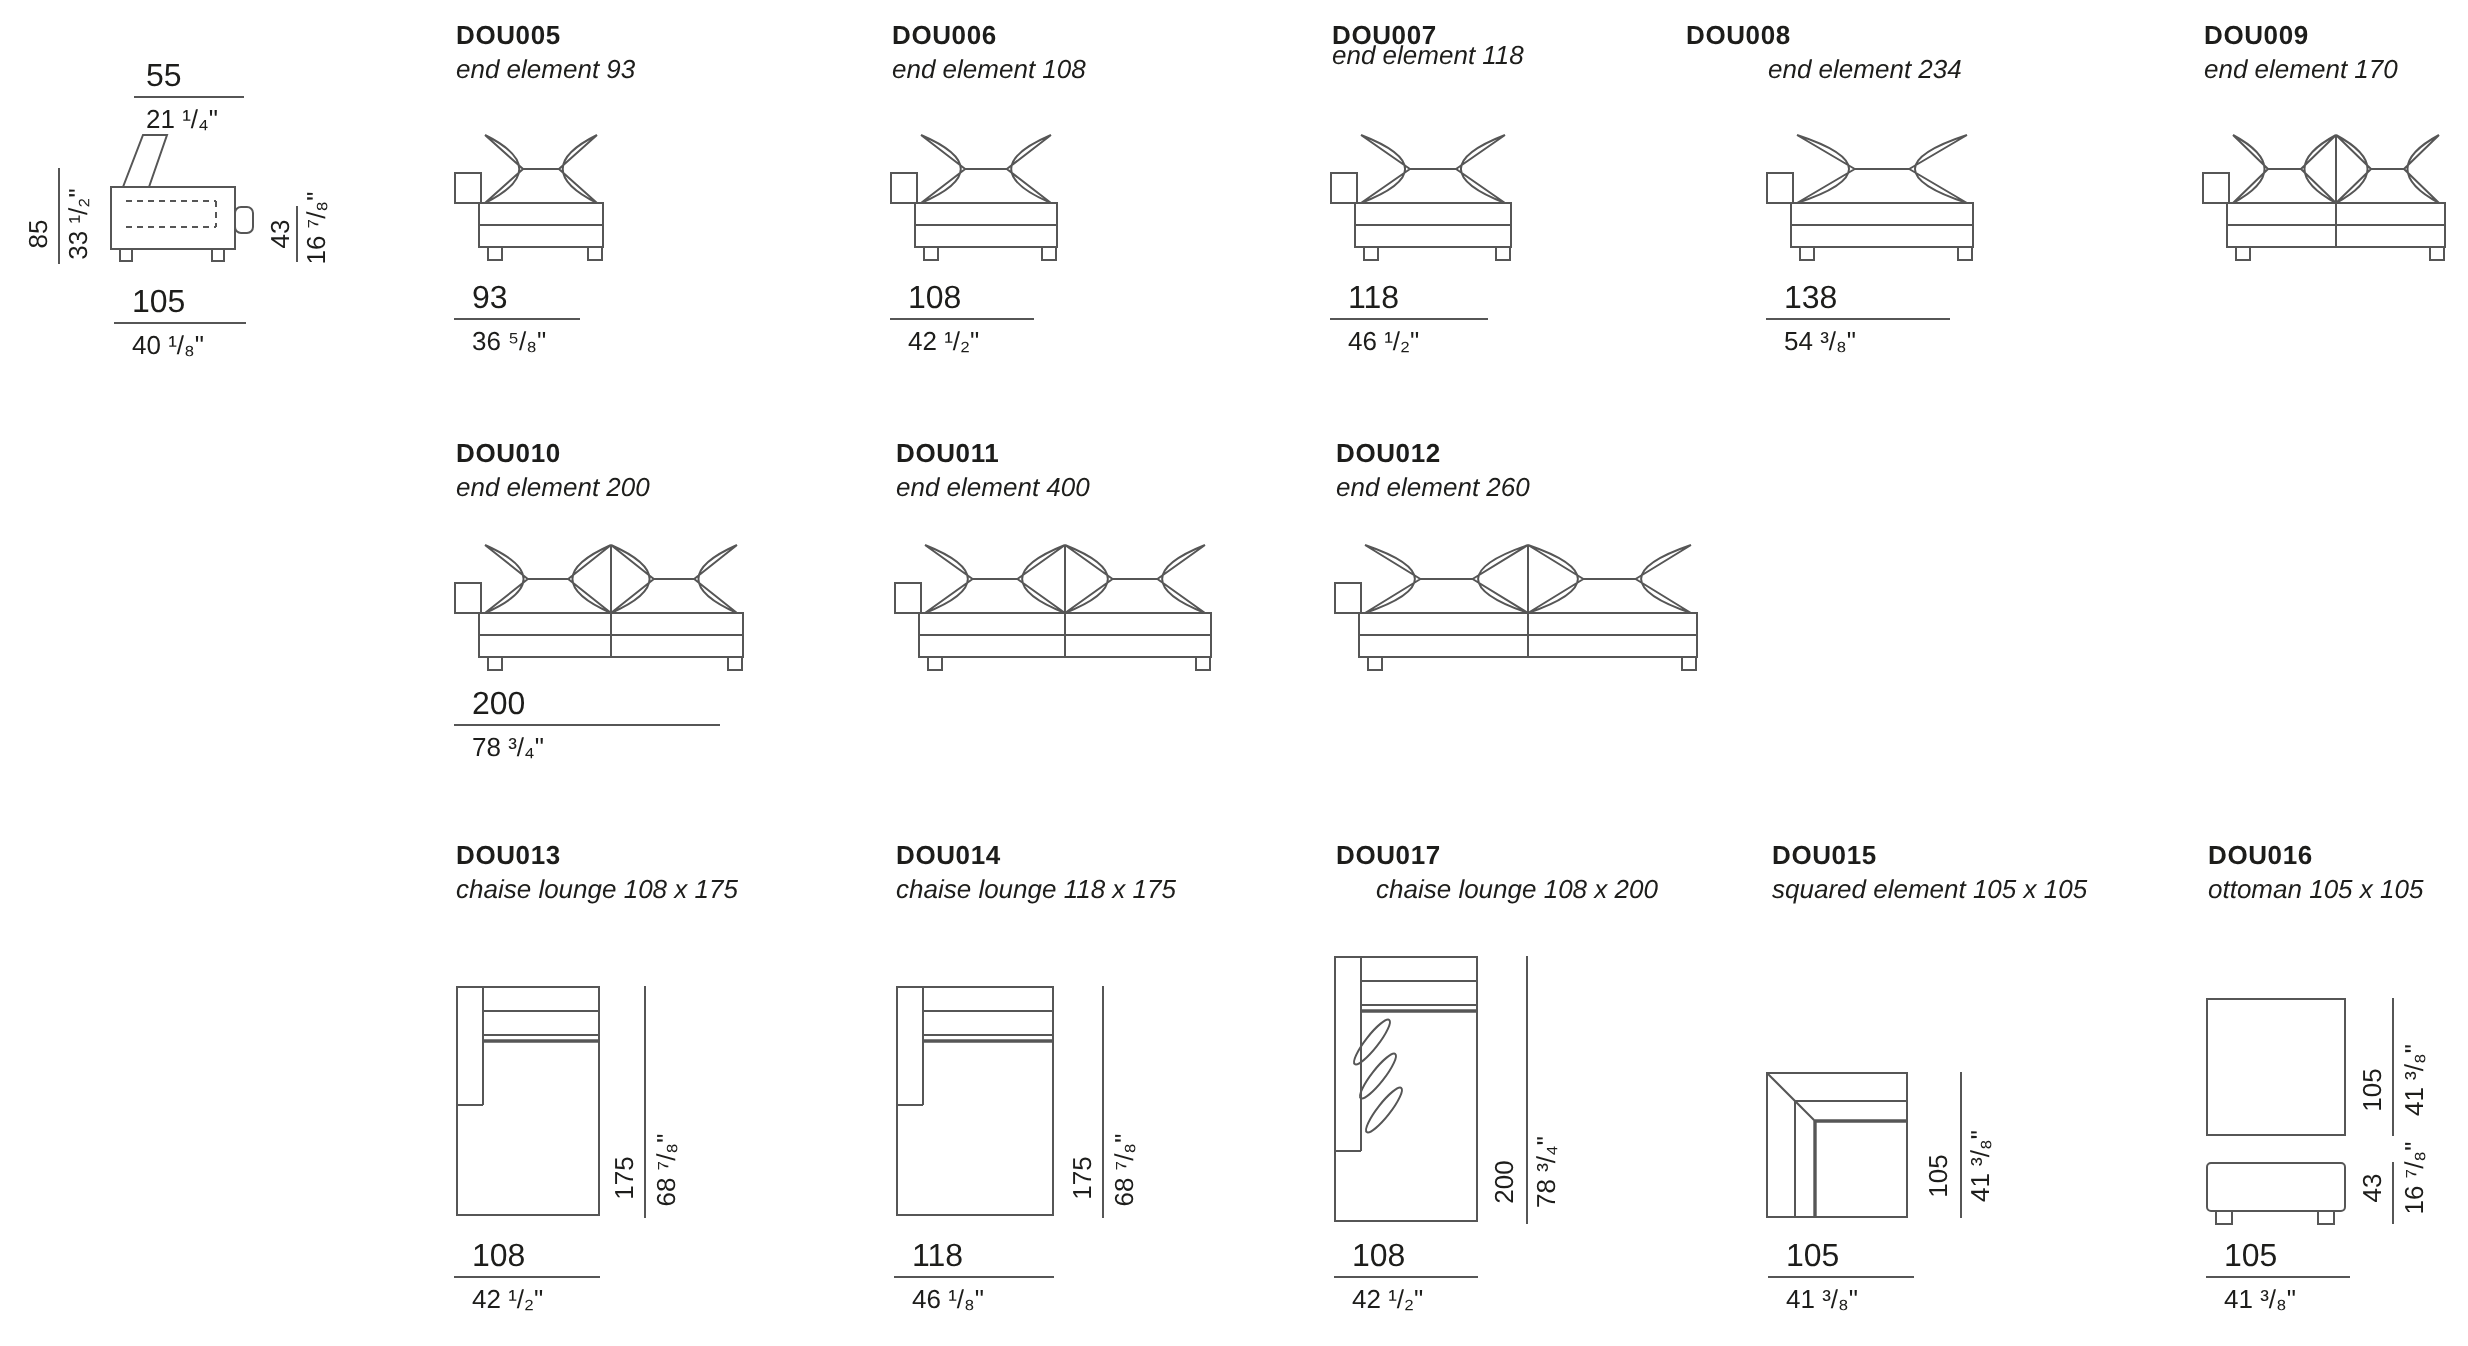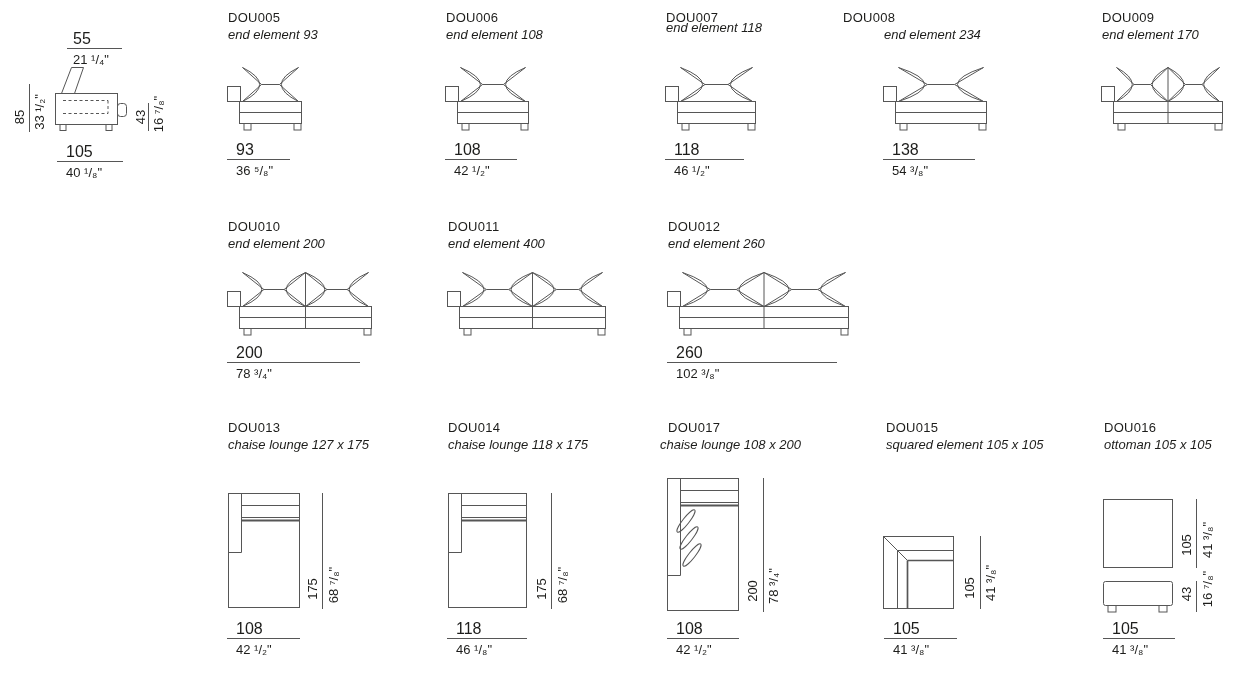--- a/index.html
+++ b/index.html
@@ -1,18 +1,18 @@
 <!DOCTYPE html>
 <html><head>
 <meta charset="utf-8">
 <style>
   html,body{margin:0;padding:0;background:#ffffff;}
   #page{position:relative;width:1234px;height:673px;background:#fff;overflow:hidden;
         font-family:"Liberation Sans","DejaVu Sans",sans-serif;color:#1d1d1b;}
-  .code{position:absolute;font-size:13px;font-weight:normal;letter-spacing:.3px;white-space:nowrap;}
+  .code{position:absolute;font-size:13px;font-weight:bold;letter-spacing:.3px;white-space:nowrap;}
   .desc{position:absolute;font-size:13px;font-style:italic;white-space:nowrap;}
   .draw{position:absolute;line-height:0;}
   .hdim{position:absolute;}
   .hdim .cm{font-size:16px;padding-left:9px;line-height:15px;margin-bottom:2px;white-space:nowrap;}
   .hdim .ln{height:0;border-top:1px solid #565656;}
   .hdim .in{font-size:13px;padding-left:9px;line-height:15px;margin-top:3px;white-space:nowrap;}
   .hdim.ctr .cm,.hdim.ctr .in{padding-left:6px;}
   .vline{position:absolute;width:1px;background:#565656;}
   .vdim{position:absolute;font-size:13px;white-space:nowrap;transform:translate(-50%,-50%) rotate(-90deg);}
   .note{position:absolute;font-size:13px;line-height:16px;white-space:nowrap;}
@@ -165,28 +165,23 @@
   <div class="draw" style="left:667px;top:272px"><svg width="184" height="64" viewBox="0 0 184 64">
         <rect x="12.5" y="34.5" width="169" height="22" stroke="#565656" fill="none" stroke-width="1"></rect>
         <line x1="12.5" y1="45.5" x2="181.5" y2="45.5" stroke="#565656" fill="none" stroke-width="1"></line>
         <rect x="0.5" y="19.5" width="13" height="15" stroke="#565656" fill="none" stroke-width="1"></rect>
         <rect x="17" y="56.5" width="7" height="6.5" stroke="#565656" fill="none" stroke-width="1"></rect>
         <rect x="174" y="56.5" width="7" height="6.5" stroke="#565656" fill="none" stroke-width="1"></rect>
         <path d="M15.5,0.5 L43.21,17.5 M15.5,34.5 L43.21,17.5 M97,0.5 L69.28999999999999,17.5 M97,34.5 L69.28999999999999,17.5 M43.21,17.5 L69.28999999999999,17.5 M15.5,0.5 Q65.378,17.5 15.5,34.5 M97,0.5 Q47.121999999999986,17.5 97,34.5" stroke="#565656" fill="none" stroke-width="1"></path>
         <path d="M97,0.5 L124.71000000000001,17.5 M97,34.5 L124.71000000000001,17.5 M178.5,0.5 L150.79,17.5 M178.5,34.5 L150.79,17.5 M124.71000000000001,17.5 L150.79,17.5 M97,0.5 Q146.87800000000001,17.5 97,34.5 M178.5,0.5 Q128.62199999999999,17.5 178.5,34.5" stroke="#565656" fill="none" stroke-width="1"></path>
         <line x1="97" y1="0.5" x2="97" y2="56.5" stroke="#565656" fill="none" stroke-width="1"></line>
       </svg></div>
-  <div class="hdim" style="left:667px;top:345px;width:170px">
-    <div class="cm">260</div>
-    <div class="ln"></div>
-    <div class="in">102 ³/₈"</div>
-  </div>
 
   <div class="code" style="left:228px;top:420px">DOU013</div>
-  <div class="desc" style="left:228px;top:437px">chaise lounge 127 x 175</div>
+  <div class="desc" style="left:228px;top:437px">chaise lounge 108 x 175</div>
   <div class="draw" style="left:228px;top:493px"><svg width="72" height="116" viewBox="0 0 72 116">
         <rect x="0.5" y="0.5" width="71" height="114" stroke="#565656" fill="none" stroke-width="1"></rect>
         <line x1="13.5" y1="12.5" x2="71.5" y2="12.5" stroke="#565656" fill="none" stroke-width="1"></line>
         <line x1="13.5" y1="24.5" x2="71.5" y2="24.5" stroke="#565656" fill="none" stroke-width="1"></line>
         <line x1="13.5" y1="27.5" x2="71.5" y2="27.5" stroke="#565656" stroke-width="1.8"></line>
         <line x1="13.5" y1="0.5" x2="13.5" y2="59.5" stroke="#565656" fill="none" stroke-width="1"></line>
         <line x1="0.5" y1="59.5" x2="13.5" y2="59.5" stroke="#565656" fill="none" stroke-width="1"></line>
       </svg></div>
   <div class="vline" style="left:322px;top:493px;height:116px"></div>
   <div class="vdim" style="left:312px;top:589px">175</div>
@@ -210,21 +205,21 @@
   <div class="vline" style="left:551px;top:493px;height:116px"></div>
   <div class="vdim" style="left:541px;top:589px">175</div>
   <div class="vdim" style="left:562px;top:585px">68 ⁷/₈"</div>
   <div class="hdim" style="left:447px;top:621px;width:80px">
     <div class="cm">118</div>
     <div class="ln"></div>
     <div class="in">46 ¹/₈"</div>
   </div>
 
   <div class="code" style="left:668px;top:420px">DOU017</div>
-  <div class="desc" style="left:660px;top:437px">chaise lounge 108 x 200</div>
+  <div class="desc" style="left:688px;top:437px">chaise lounge 108 x 200</div>
   <div class="draw" style="left:667px;top:478px"><svg width="72" height="134" viewBox="0 0 72 134">
         <rect x="0.5" y="0.5" width="71" height="132" stroke="#565656" fill="none" stroke-width="1"></rect>
         <line x1="13.5" y1="12.5" x2="71.5" y2="12.5" stroke="#565656" fill="none" stroke-width="1"></line>
         <line x1="13.5" y1="24.5" x2="71.5" y2="24.5" stroke="#565656" fill="none" stroke-width="1"></line>
         <line x1="13.5" y1="27.5" x2="71.5" y2="27.5" stroke="#565656" stroke-width="1.8"></line>
         <line x1="13.5" y1="0.5" x2="13.5" y2="97.5" stroke="#565656" fill="none" stroke-width="1"></line>
         <line x1="0.5" y1="97.5" x2="13.5" y2="97.5" stroke="#565656" fill="none" stroke-width="1"></line>
         <ellipse cx="19" cy="43" rx="14" ry="3.2" transform="rotate(-52 19 43)" stroke="#565656" fill="none" stroke-width="1"></ellipse>
         <ellipse cx="22" cy="60" rx="14" ry="3.2" transform="rotate(-52 22 60)" stroke="#565656" fill="none" stroke-width="1"></ellipse>
         <ellipse cx="25" cy="77" rx="14" ry="3.2" transform="rotate(-52 25 77)" stroke="#565656" fill="none" stroke-width="1"></ellipse>

